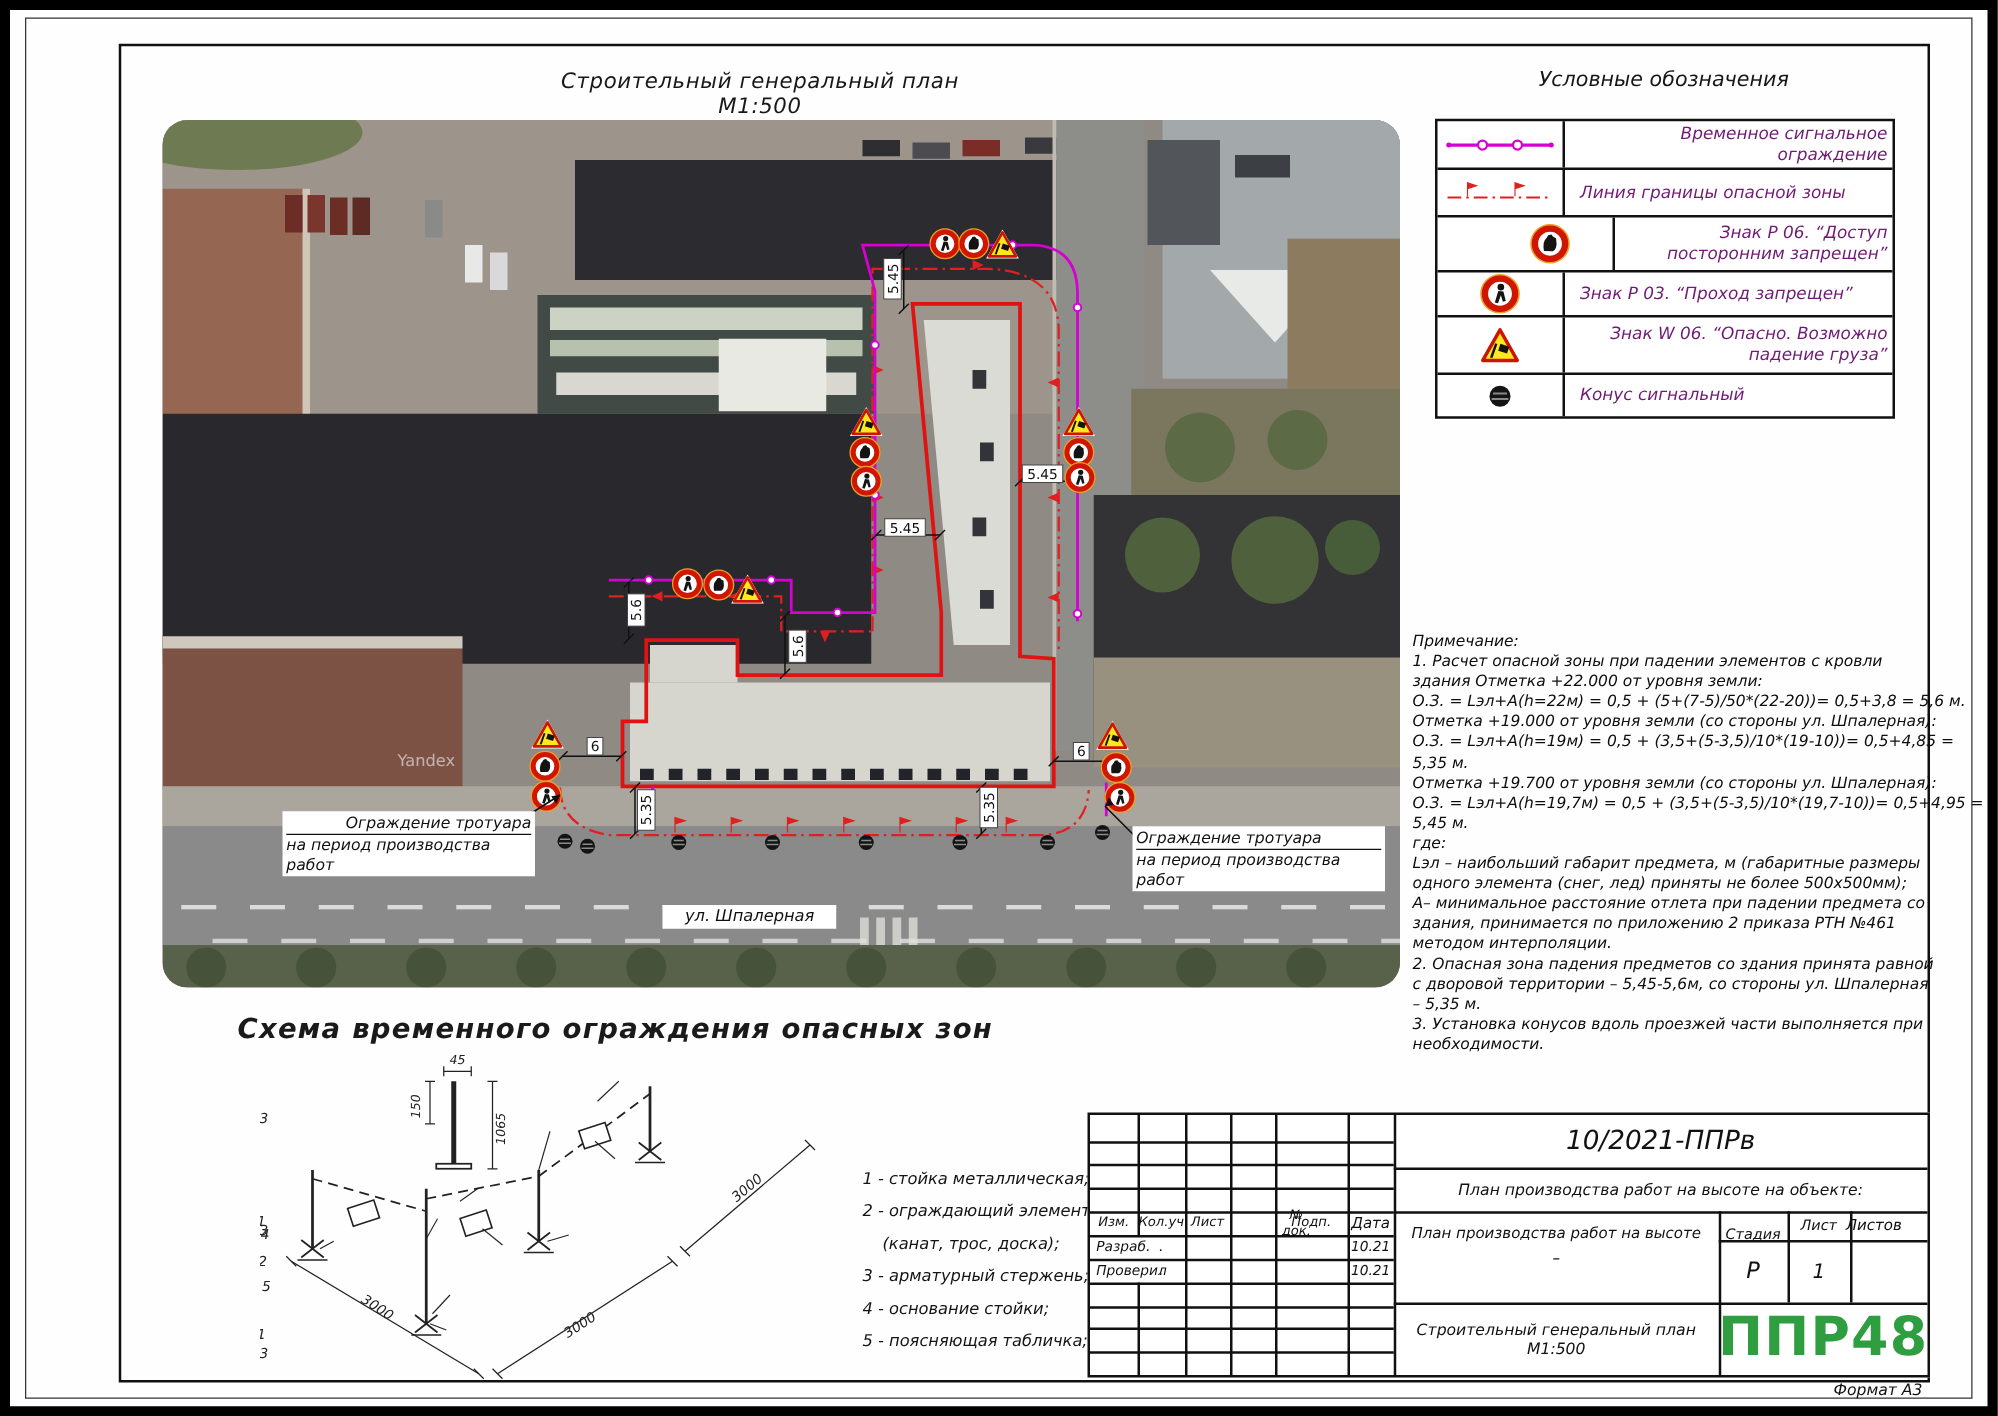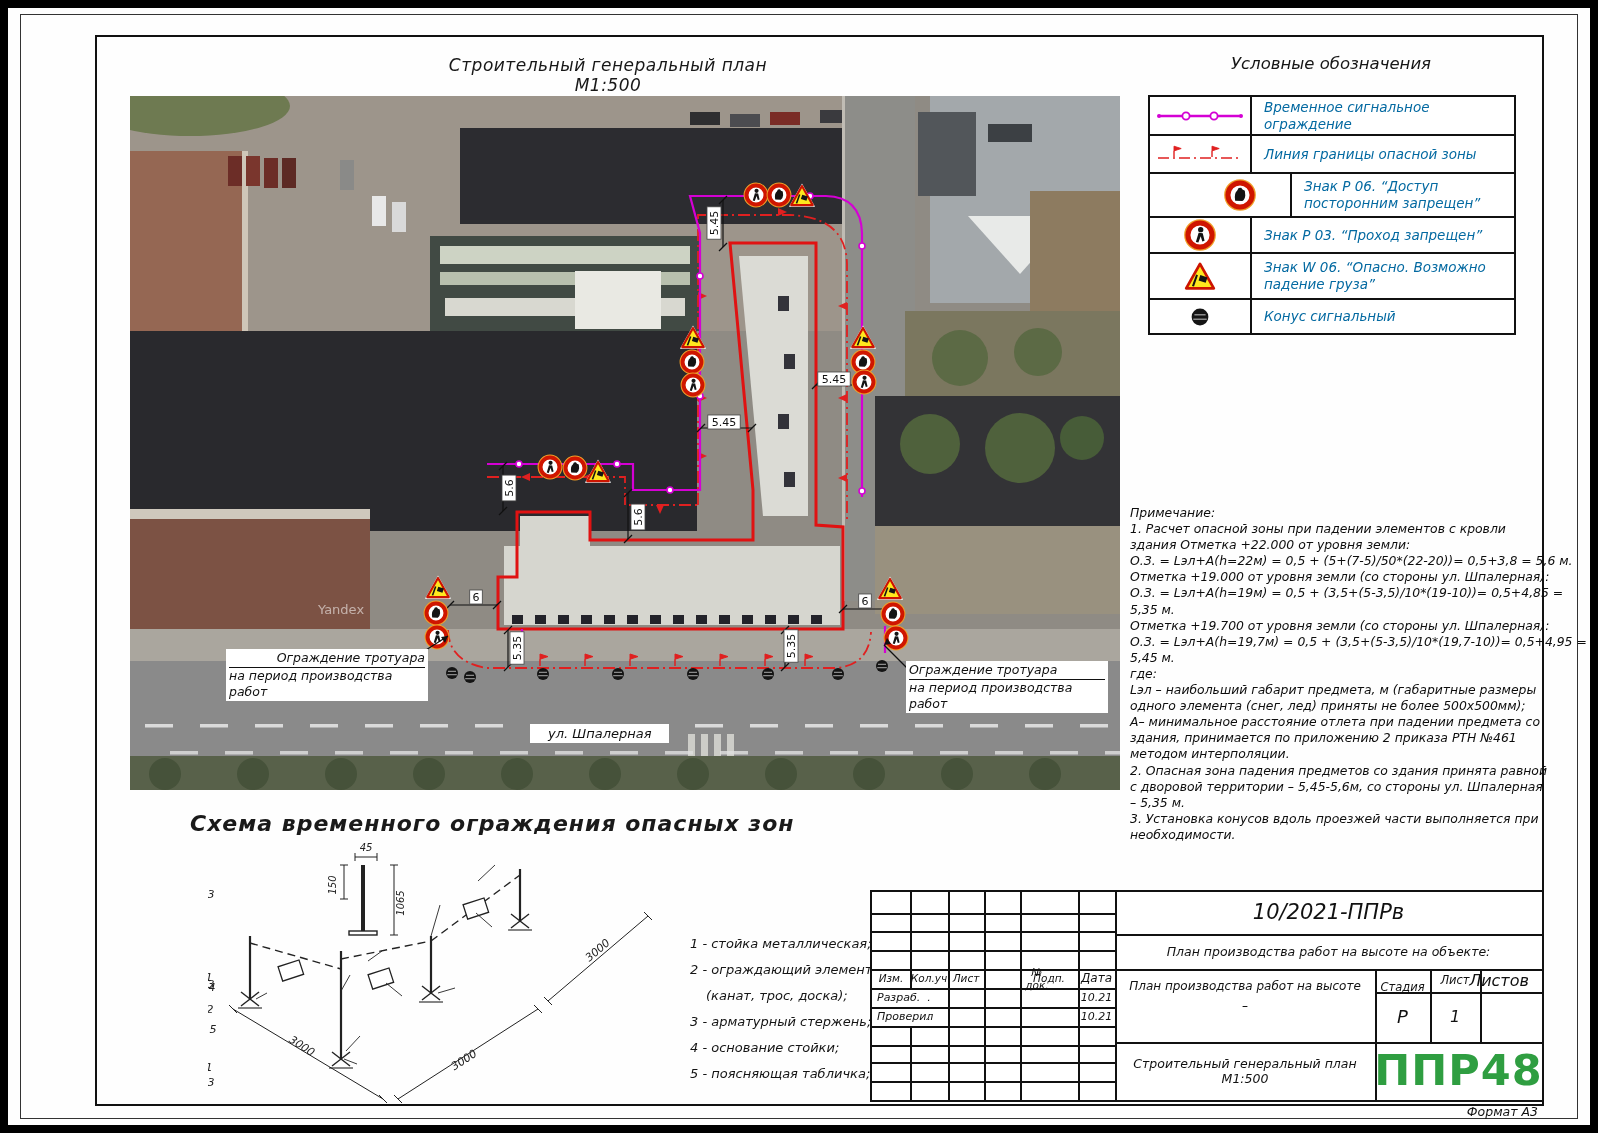--- a/index.html
+++ b/index.html
@@ -3,34 +3,34 @@
 <meta charset="utf-8">
 <style>
   html,body{margin:0;padding:0;background:#000;}
   body{width:1598px;height:1133px;position:relative;font-family:"DejaVu Sans","Liberation Sans",sans-serif;}
   .sheet{position:absolute;left:8px;top:8px;right:8px;bottom:8px;background:#fefefe;}
   .frame-outer{position:absolute;left:12px;top:6px;right:12px;bottom:6px;border:1px solid #333;}
   .frame-inner{position:absolute;left:87px;top:27px;width:1445px;height:1067px;border:2px solid #111;}
   .drawing-title{position:absolute;left:420px;top:47px;width:360px;text-align:center;
       font-size:17px;letter-spacing:0.5px;color:#181818;font-style:italic;}
   
-  .map{position:absolute;left:122px;top:88px;width:990px;height:694px;overflow:hidden;background:#8f8b84;}
+  .map{position:absolute;left:122px;top:88px;width:990px;height:694px;overflow:hidden;background:#8f8b84;border-radius:20px;}
   .map svg{position:absolute;left:0;top:0;}
   .map-label{position:absolute;background:#fff;color:#111;font-style:italic;z-index:5;}
   .sidewalk-label{width:196px;font-size:12.5px;line-height:16px;padding:1px 3px;}
   .sidewalk-label .l1{border-bottom:1.2px solid #111;padding-bottom:1px;}
   .street-label{padding:2px 18px;font-size:13px;}
   .wm{position:absolute;color:rgba(255,255,255,.55);font-size:13px;z-index:4;font-style:normal;}
   
   .legend-title{position:absolute;left:1140px;top:46px;width:366px;text-align:center;font-size:16.5px;font-style:italic;color:#161616;}
   .legend{position:absolute;left:1140px;top:87px;width:364px;border:2px solid #111;background:#fff;}
   .legend-row{display:flex;border-bottom:2px solid #111;}
   .legend-row:last-child{border-bottom:none;}
   .legend-icon{width:100px;border-right:2px solid #111;display:flex;align-items:center;justify-content:center;flex:none;}
-  .legend-label{flex:1;display:flex;align-items:center;padding:2px 4px 2px 12px;font-size:13.5px;font-style:italic;line-height:1.25;color:#0369a1;}
+  .legend-label{flex:1;display:flex;align-items:center;padding:2px 4px 2px 12px;font-size:13.5px;font-style:italic;line-height:1.25;color:#701a75;text-align:right;}
   
   .notes{position:absolute;left:1122px;top:497px;width:394px;font-size:12.4px;line-height:16.1px;color:#0d0d0d;font-style:italic;}
   .notes div{white-space:nowrap;}
   
   .schema{position:absolute;left:172px;top:795px;width:740px;height:310px;}
   .schema-title{position:absolute;left:10px;top:8px;font-size:22px;font-style:italic;font-weight:bold;color:#1a1a1a;letter-spacing:1px;}
   .schema-legend{position:absolute;left:468px;top:128px;width:250px;font-size:13px;font-style:italic;color:#141414;margin-left:42px;}
   .schema-legend div{line-height:26px;}
   .schema-legend div.indent{padding-left:16px;}
   
@@ -563,21 +563,21 @@
       <div class="tb-cell" style="left: 206px; top: 96px; width: 37px; height: 19px; font-size: 11px;">10.21</div>
       <div class="tb-cell left" style="left: 2px; top: 115px; width: 74px; height: 19px; font-size: 11px;">Проверил</div>
       <div class="tb-cell" style="left: 38px; top: 115px; width: 38px; height: 19px; font-size: 11px;">.</div>
       <div class="tb-cell" style="left: 206px; top: 115px; width: 37px; height: 19px; font-size: 11px;">10.21</div>
       <div class="tb-cell" style="left: 243px; top: 0px; width: 427px; height: 42px; font-size: 21px; font-style: italic;">10/2021-ППРв</div>
       <div class="tb-cell" style="left: 243px; top: 42px; width: 427px; height: 35px; font-size: 12.5px;">План производства работ на высоте на объекте:</div>
       <div class="tb-cell" style="left: 243px; top: 82px; width: 260px; height: 24px; font-size: 12px;">План производства работ на высоте</div>
       <div class="tb-cell" style="left: 243px; top: 104px; width: 260px; height: 20px; font-size: 12px;">–</div>
       <div class="tb-cell" style="left: 503px; top: 77px; width: 55px; height: 37px; font-size: 11.5px;">Стадия</div>
       <div class="tb-cell" style="left: 558px; top: 77px; width: 50px; height: 23px; font-size: 11.5px;">Лист</div>
-      <div class="tb-cell" style="left: 608px; top: 77px; width: 38px; height: 23px; font-size: 16px;">Листов</div>
+      <div class="tb-cell" style="left: 608px; top: 77px; width: 38px; height: 23px; font-size: 12px;">Листов</div>
       <div class="tb-cell" style="left: 503px; top: 100px; width: 55px; height: 50px; font-size: 18px;">Р</div>
       <div class="tb-cell" style="left: 558px; top: 100px; width: 50px; height: 50px; font-size: 16px;">1</div>
       <div class="tb-cell" style="left: 608px; top: 100px; width: 62px; height: 50px; font-size: 16px;"></div>
       <div class="tb-cell" style="left: 243px; top: 150px; width: 260px; height: 58px; font-size: 12.5px;">Строительный генеральный план М1:500</div>
       <div class="tb-cell logo" style="left: 503px; top: 150px; width: 167px; height: 58px; font-size: 43px;">ППР48</div>
     </div>
   <div class="format-label">Формат А3</div>
 </div>
 
 </body></html>

